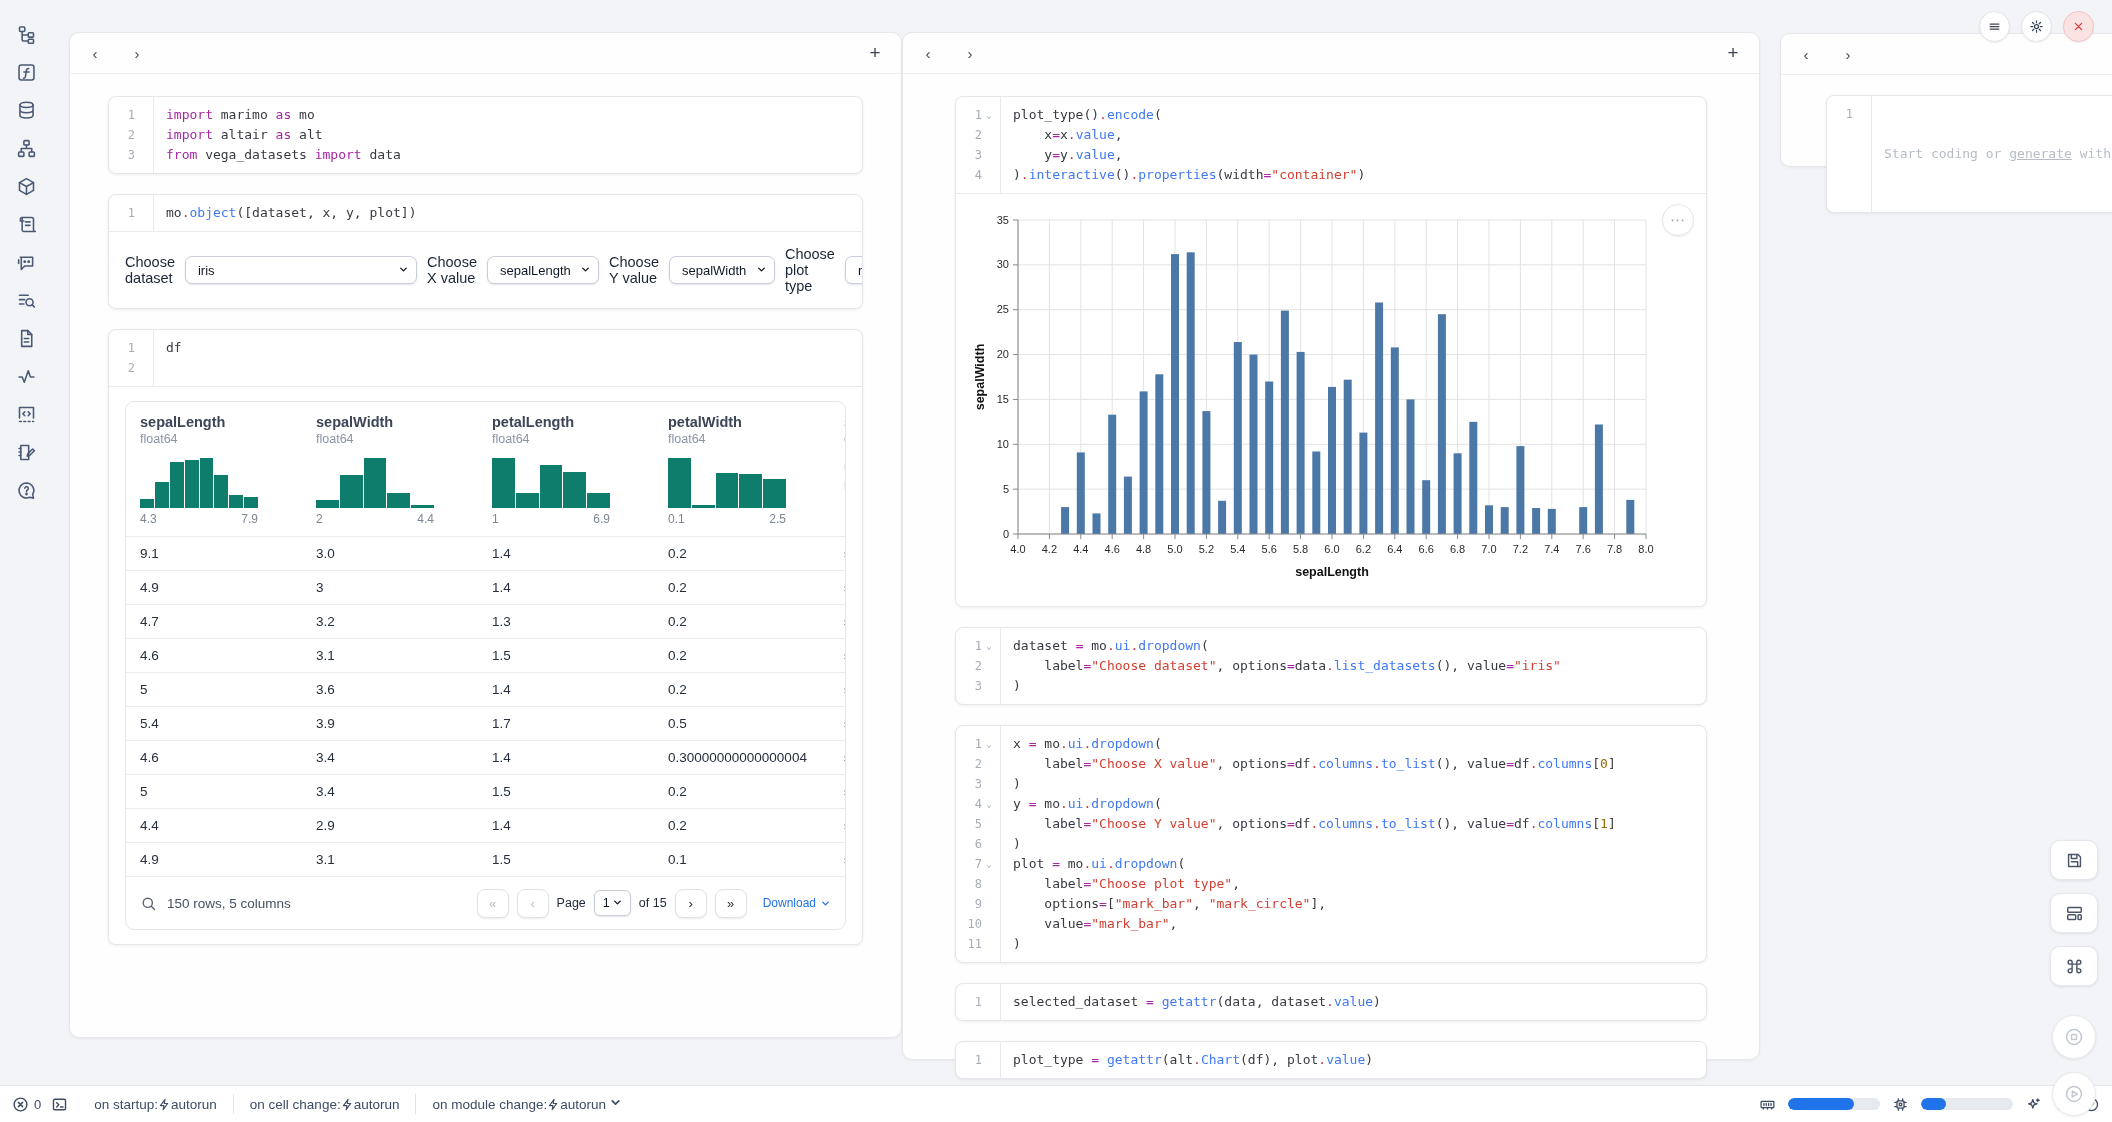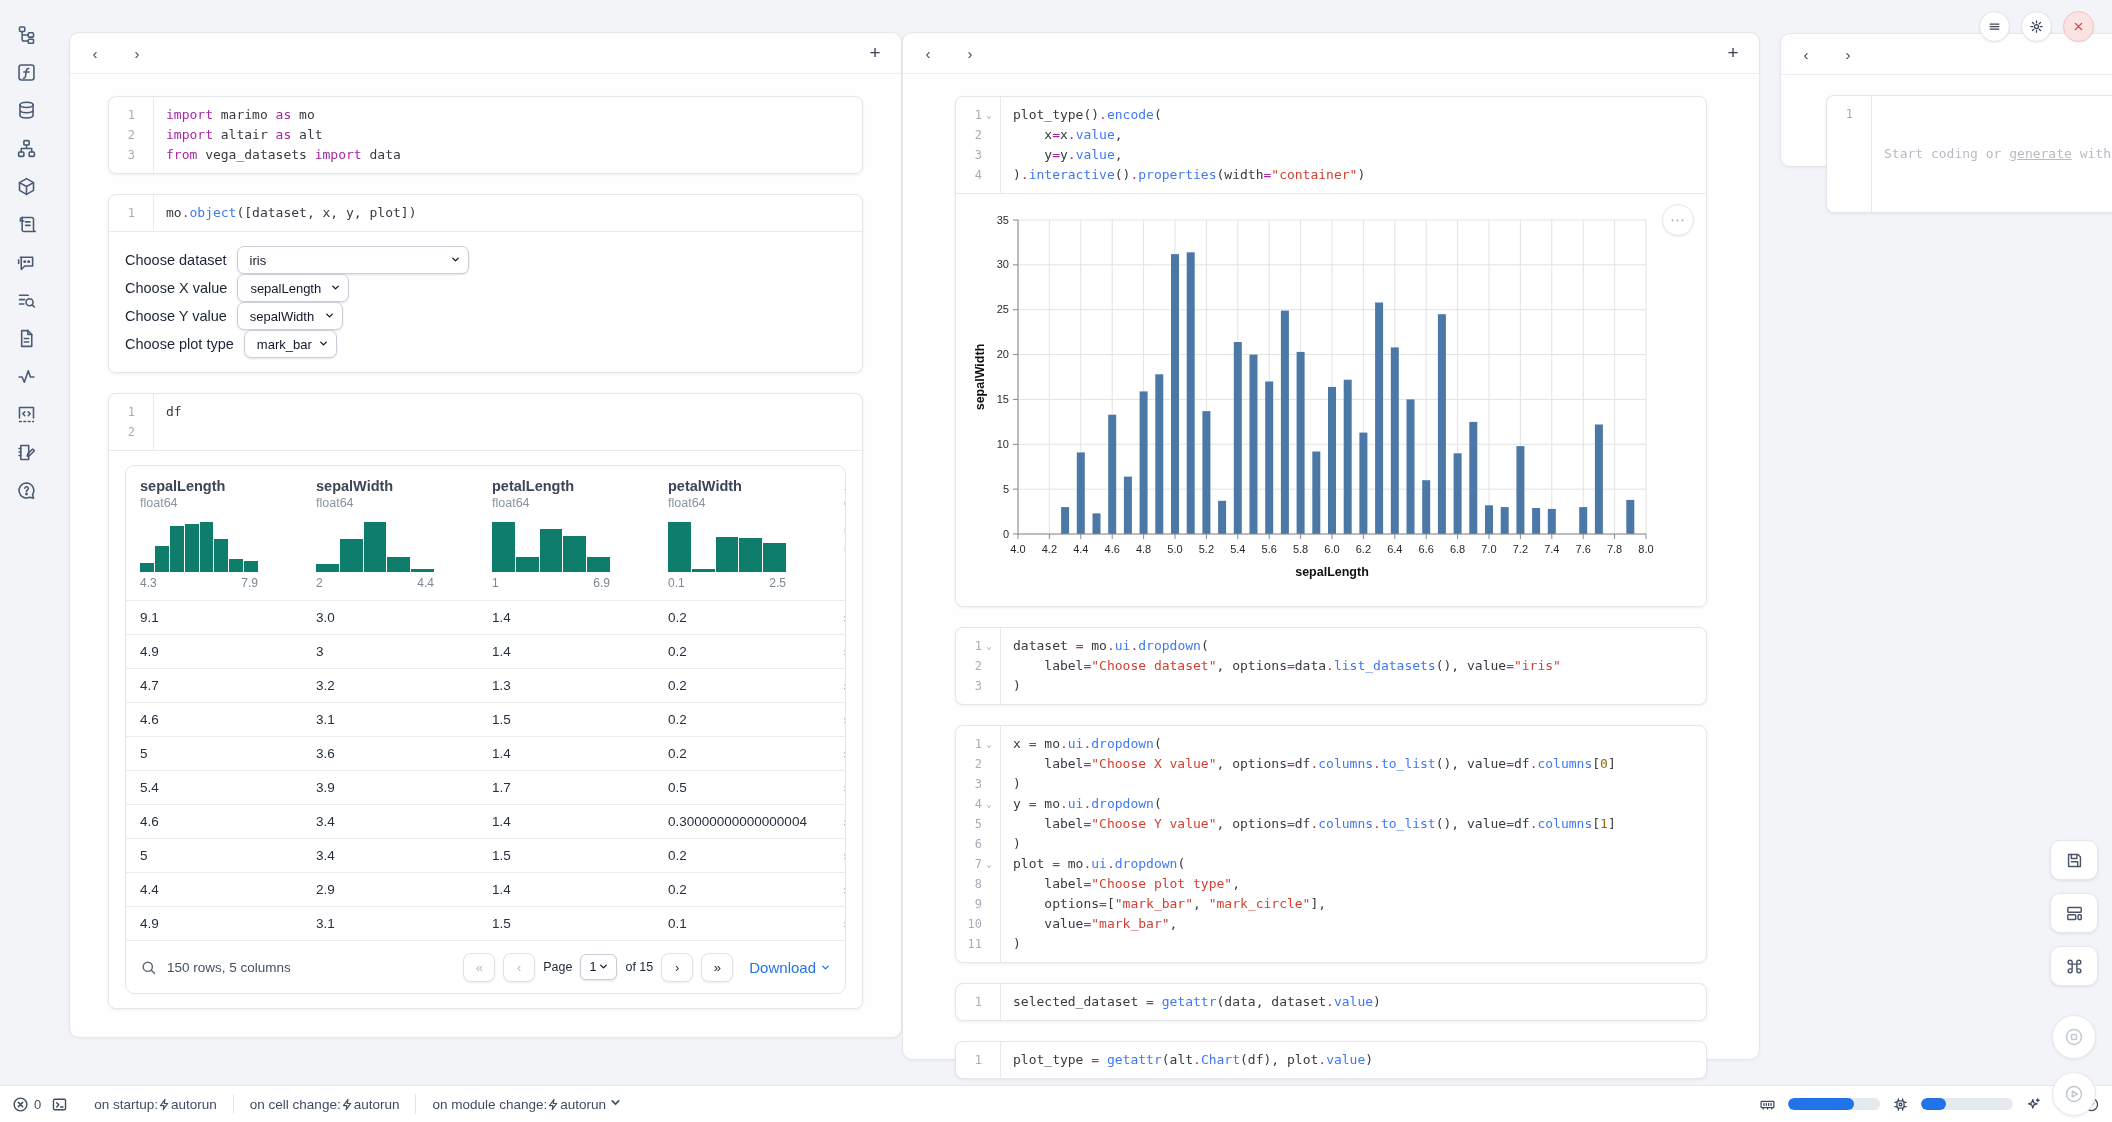--- a/index.html
+++ b/index.html
@@ -31,21 +31,21 @@
   .gl{display:flex;height:20px;}
   .gl .num{width:26px;text-align:right;}
   .gl .fold{width:14px;text-align:center;color:#9aa1ac;font-size:9px;line-height:20px;}
   .code{padding:8px 12px;white-space:pre;flex:1;overflow:hidden;}
   .cl{height:20px;}
   .tk-p{color:#383a42;} .tk-k{color:#a626a4;} .tk-f{color:#4078f2;}
   .tk-s{color:#d23f31;} .tk-d{color:#c5353f;} .tk-o{color:#a626a4;} .tk-n{color:#986801;}
   .out{border-top:1px solid #e8eaee;background:#fff;}
 
   
-  .ctl-out{padding:14px 16px;display:flex;flex-direction:column;}
+  .ctl-out{padding:14px 16px;display:flex;flex-direction:row;gap:10px;}
   .ctl-row{display:flex;align-items:center;gap:10px;font-size:14.5px;color:#1b2537;}
   .selwrap{position:relative;display:inline-block;}
   .selwrap select{
     appearance:none;-webkit-appearance:none;-moz-appearance:none;
     height:28px;border:1px solid #c9ced8;border-radius:7px;background:#fff;
     box-shadow:0 1px 2px rgba(16,24,40,.12);
     font-family:"Liberation Sans",sans-serif;font-size:13px;color:#111827;
     padding:0 24px 0 12px;cursor:pointer;
   }
   .selwrap .sel-chev{position:absolute;right:8px;top:50%;transform:translateY(-50%);pointer-events:none;color:#111827;}
@@ -63,21 +63,21 @@
   .trow{display:flex;border-top:1px solid #e9ecf0;height:33px;align-items:center;}
   .tcell{flex:0 0 162px;padding-left:14px;font-size:13.5px;color:#252f3e;white-space:nowrap;overflow:hidden;}
   .tfoot{border-top:1px solid #e9ecf0;height:52px;display:flex;align-items:center;padding:0 14px;gap:10px;}
   .tfoot .summary{font-size:13.5px;color:#465163;}
   .navgrp{margin-left:auto;display:flex;align-items:center;gap:8px;}
   .pgbtn{width:30px;height:27px;border:1px solid #dfe3e8;border-radius:8px;background:#fff;box-shadow:0 1px 2px rgba(16,24,40,.08);
     display:flex;align-items:center;justify-content:center;font-size:13px;cursor:pointer;}
   .pgbtn.dis{color:#b3bac4;} .pgbtn.en{color:#2a2f38;}
   .pgtext{font-size:12.5px;color:#222b3a;}
   .pgsel select{height:26px;font-size:12.5px;padding:0 20px 0 8px;border-radius:6px;}
-  .download{margin-left:8px;display:flex;align-items:center;gap:4px;color:#2173e8;font-size:15px;cursor:pointer;}
+  .download{margin-left:8px;display:flex;align-items:center;gap:4px;color:#2173e8;font-size:12px;cursor:pointer;}
 
   
   .chart-out{position:relative;padding:10px 6px 6px 10px;}
   .dots-btn{position:absolute;top:10px;right:12px;width:30px;height:30px;border-radius:50%;
     border:1px solid #e5e7eb;background:#fff;box-shadow:0 1px 2px rgba(16,24,40,.08);
     color:#9aa3ae;display:flex;align-items:center;justify-content:center;font-size:15px;letter-spacing:1px;cursor:pointer;}
 
   
   .ph{color:#b6bcc6;}
   .ph .gen{text-decoration:underline;cursor:pointer;}

